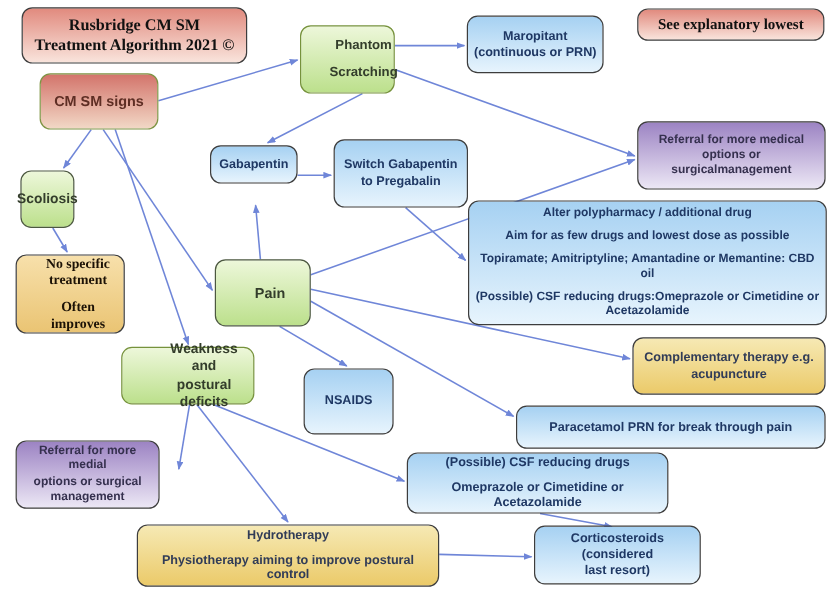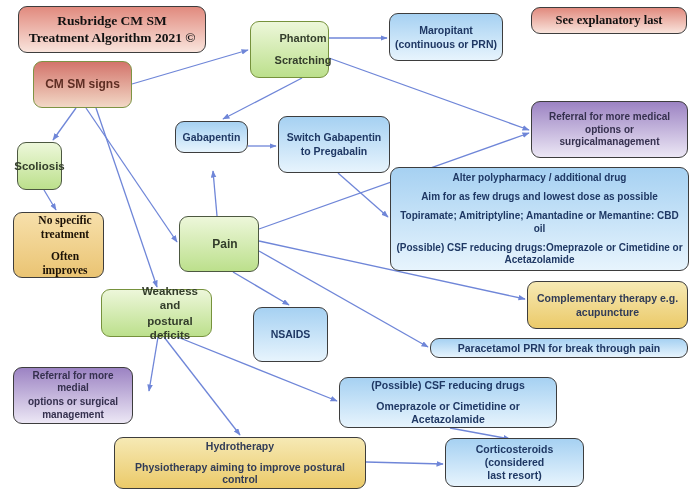--- a/index.html
+++ b/index.html
@@ -50,21 +50,21 @@
       <line x1="164" y1="337" x2="240" y2="435" stroke="#6f86d8" stroke-width="1.3" marker-end="url(#arr)"></line>
       <line x1="170" y1="334" x2="337" y2="401" stroke="#6f86d8" stroke-width="1.3" marker-end="url(#arr)"></line>
       <line x1="450" y1="428" x2="510" y2="439" stroke="#6f86d8" stroke-width="1.3" marker-end="url(#arr)"></line>
       <line x1="366" y1="462" x2="443" y2="464" stroke="#6f86d8" stroke-width="1.3" marker-end="url(#arr)"></line>
     </svg>
 <div class="node red serif" style="left: 18px; top: 6px; width: 188px; height: 47px; font-size: 13.5px;">
       <div class="ln">Rusbridge CM SM</div>
       <div class="ln">Treatment Algorithm 2021 ©</div>
     </div>
     <div class="node red serif" style="left: 531px; top: 7px; width: 156px; height: 27px; font-size: 12.5px;">
-      <div class="ln">See explanatory last</div>
+      <div class="ln">See explanatory lowest</div>
     </div>
     <div class="node cmsm" style="left: 33px; top: 61px; width: 99px; height: 47px; font-size: 12px;">
       <div class="ln">CM SM signs</div>
     </div>
     <div class="node green olive" style="left: 250px; top: 21px; width: 79px; height: 57px; font-size: 11px;">
       <div class="ln">Phantom</div>
       <div class="ln" style="margin-top: 9px;">Scratching</div>
     </div>
     <div class="node blue" style="left: 389px; top: 13px; width: 114px; height: 48px; font-size: 10.5px;">
       <div class="ln">Maropitant</div>
@@ -94,21 +94,21 @@
     <div class="node blue" style="left: 390px; top: 167px; width: 299px; height: 104px; font-size: 10px;">
       <div class="ln">Alter polypharmacy / additional drug</div>
       <div class="ln" style="margin-top: 7px;">Aim for as few drugs and lowest dose as possible</div>
       <div class="ln" style="margin-top: 7px;">Topiramate; Amitriptyline; Amantadine or Memantine: CBD oil</div>
       <div class="ln" style="margin-top: 7px;">(Possible) CSF reducing drugs:Omeprazole or Cimetidine or Acetazolamide</div>
     </div>
     <div class="node yellow" style="left: 527px; top: 281px; width: 161px; height: 48px; font-size: 10.5px;">
       <div class="ln">Complementary therapy e.g.</div>
       <div class="ln" style="margin-top: 1px;">acupuncture</div>
     </div>
-    <div class="node blue" style="left: 430px; top: 338px; width: 258px; height: 20px; font-size: 10.5px;">
+    <div class="node blue" style="left: 430px; top: 338px; width: 258px; height: 36px; font-size: 10.5px;">
       <div class="ln">Paracetamol PRN for break through pain</div>
     </div>
     <div class="node green olive" style="left: 101px; top: 289px; width: 111px; height: 48px; font-size: 11.5px;">
       <div class="ln">Weakness and</div>
       <div class="ln" style="margin-top: 1px;">postural deficits</div>
     </div>
     <div class="node blue" style="left: 253px; top: 307px; width: 75px; height: 55px; font-size: 10.5px;">
       <div class="ln">NSAIDS</div>
     </div>
     <div class="node purple" style="left: 13px; top: 367px; width: 120px; height: 57px; font-size: 10px;">

